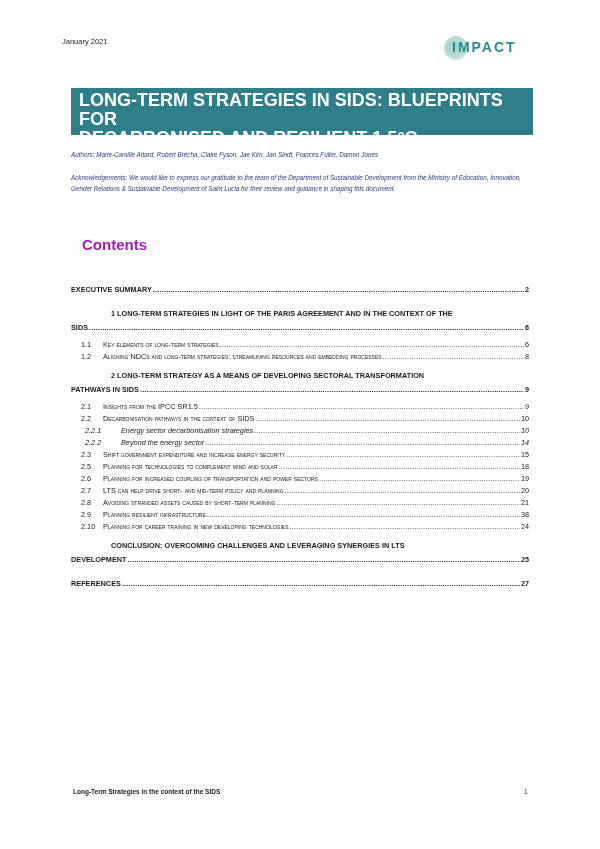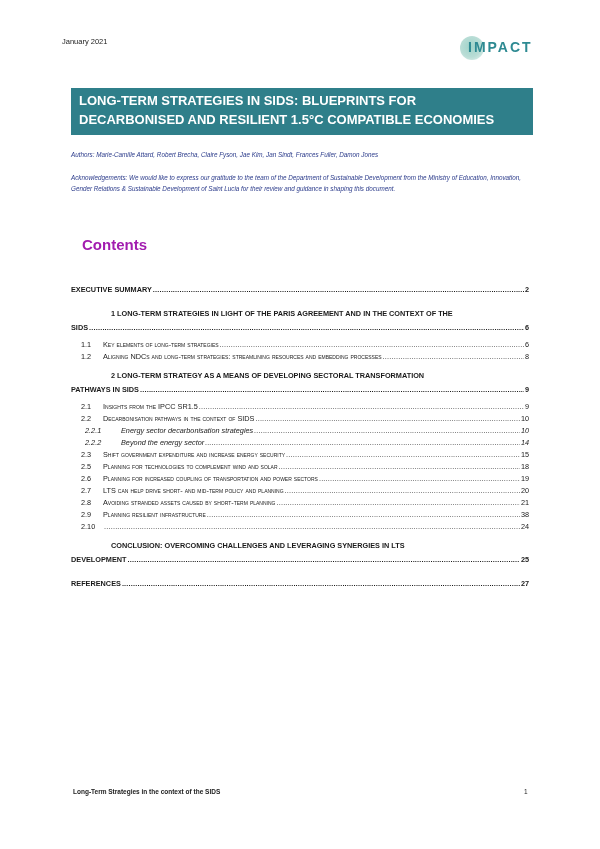--- a/index.html
+++ b/index.html
@@ -1,25 +1,25 @@
 <!DOCTYPE html>
 <html><head>
   <meta charset="utf-8">
   <style>
     html, body { margin: 0; padding: 0; background: #ffffff; }
     body { width: 600px; height: 849px; position: relative; overflow: hidden;
            font-family: "Liberation Sans", "DejaVu Sans", sans-serif; color: #1a1a1a; }
     .page { position: absolute; left: 0; top: 0; width: 600px; height: 849px; }
     .date { position: absolute; left: 62px; top: 37px; font-size: 7.5px; color: #222; }
-    .logo { position: absolute; left: 444px; top: 33px; width: 90px; height: 30px; margin-left: 16px; }
+    .logo { position: absolute; left: 444px; top: 33px; width: 90px; height: 30px; }
     .logo-circle { position: absolute; left: 0px; top: 3px; width: 24px; height: 24px; border-radius: 50%;
                    background: radial-gradient(circle at 45% 45%, #9fd3c9 0%, #b9ddd6 55%, rgba(200,230,224,0.4) 100%); }
     .logo-text { position: absolute; left: 8px; top: 6px; font-size: 14px; font-weight: bold; letter-spacing: 2px; color: #2e8a92; }
     .banner { position: absolute; left: 71px; top: 88px; width: 462px; height: 47px; background: #2f7f8a;
-              color: #ffffff; font-weight: bold; font-size: 13px; line-height: 19px; padding: 3px 8px; box-sizing: border-box; }
+              color: #ffffff; font-weight: bold; font-size: 18px; line-height: 19px; padding: 3px 8px; box-sizing: border-box; }
     .authors { position: absolute; left: 71px; top: 151px; font-size: 6.3px; font-style: italic; color: #2a3a8a; }
     .ack { position: absolute; left: 71px; top: 172px; width: 470px; font-size: 6.3px; font-style: italic; color: #2a3a8a; line-height: 11px; }
     .contents-title { position: absolute; left: 82px; top: 236px; font-size: 15px; font-weight: bold; color: #a21caf; }
     .toc { position: absolute; left: 71px; top: 283px; width: 458px; font-size: 7.3px; }
     .toc-row { display: flex; align-items: flex-end; white-space: nowrap; overflow: hidden; }
     .toc-row .dots { flex: 1; overflow: hidden; margin: 0 1px; }
     .toc-row .dots::after { content: "................................................................................................................................................................................................................................................"; letter-spacing: 0.2px; }
     .lvl1 { font-weight: bold; height: 14px; line-height: 14px; }
     .lvl1.wrap { display: block; height: auto; }
     .lvl1 .line1 { display: block; height: 14px; line-height: 14px; margin-left: 40px; }
@@ -148,20 +148,21 @@
         <span>21</span>
       </div>
       <div class="toc-row lvl2">
         <span class="num">2.9</span>
         <span>Planning resilient infrastructure</span>
         <span class="dots"></span>
         <span>38</span>
       </div>
       <div class="toc-row lvl2">
         <span class="num">2.10</span>
+        <span>Planning for career training in new developing technologies</span>
         <span class="dots"></span>
         <span>24</span>
       </div>
       <div class="gap-m"></div>
       <div class="lvl1 wrap">
         <span class="line1">CONCLUSION: OVERCOMING CHALLENGES AND LEVERAGING SYNERGIES IN LTS</span>
         <span class="line2 toc-row">
           <span>DEVELOPMENT</span>
           <span class="dots"></span>
           <span>25</span>

